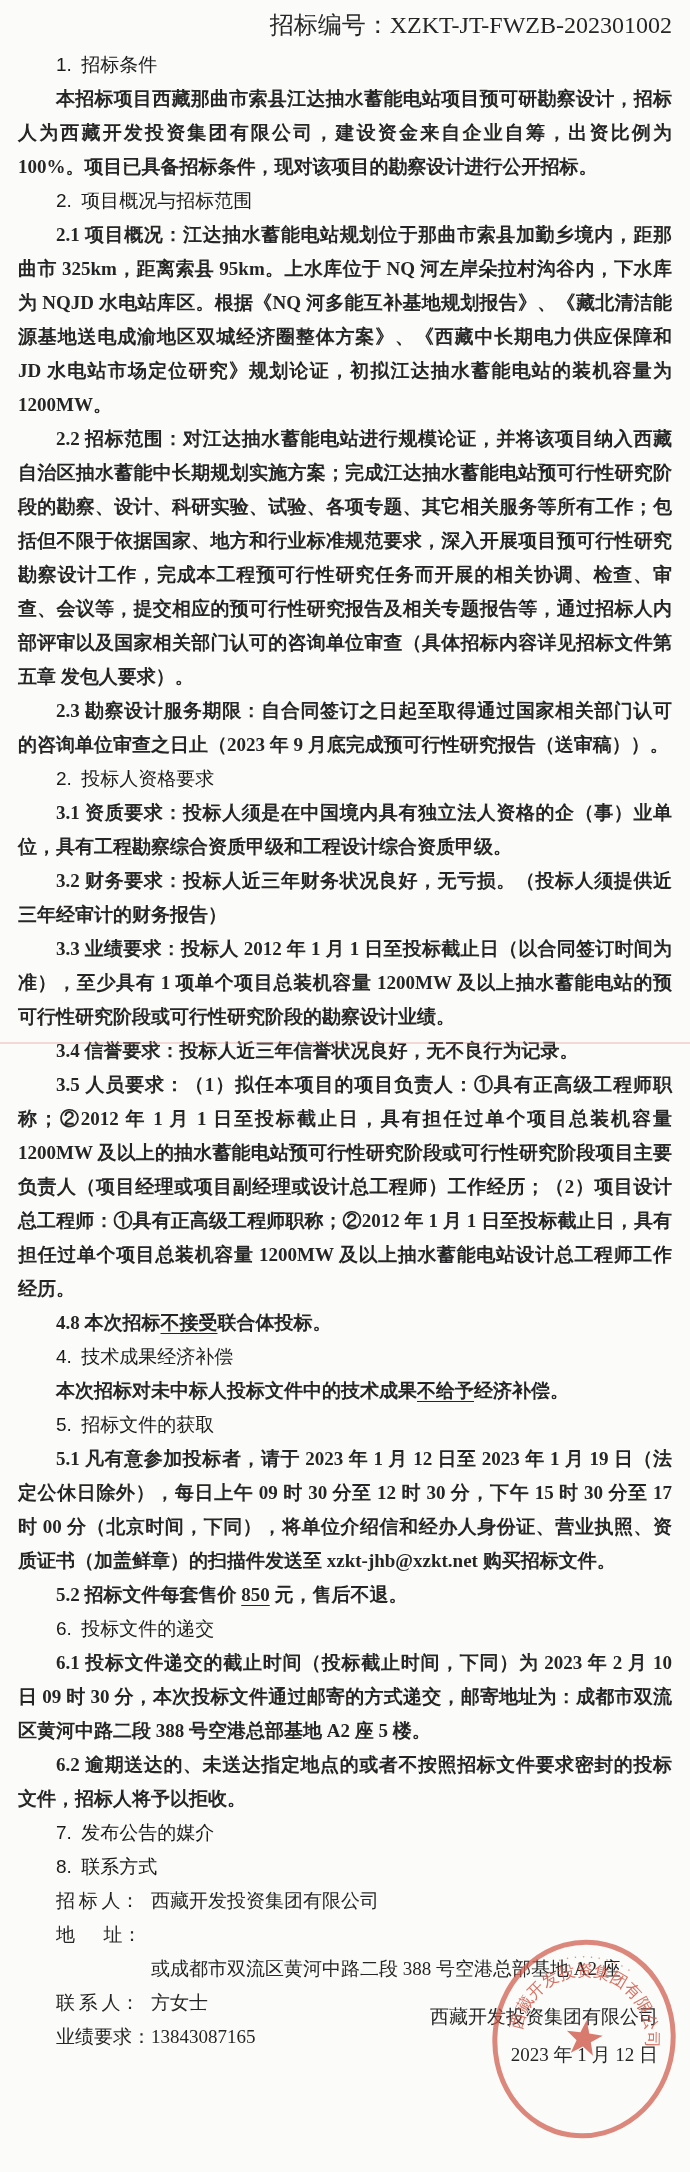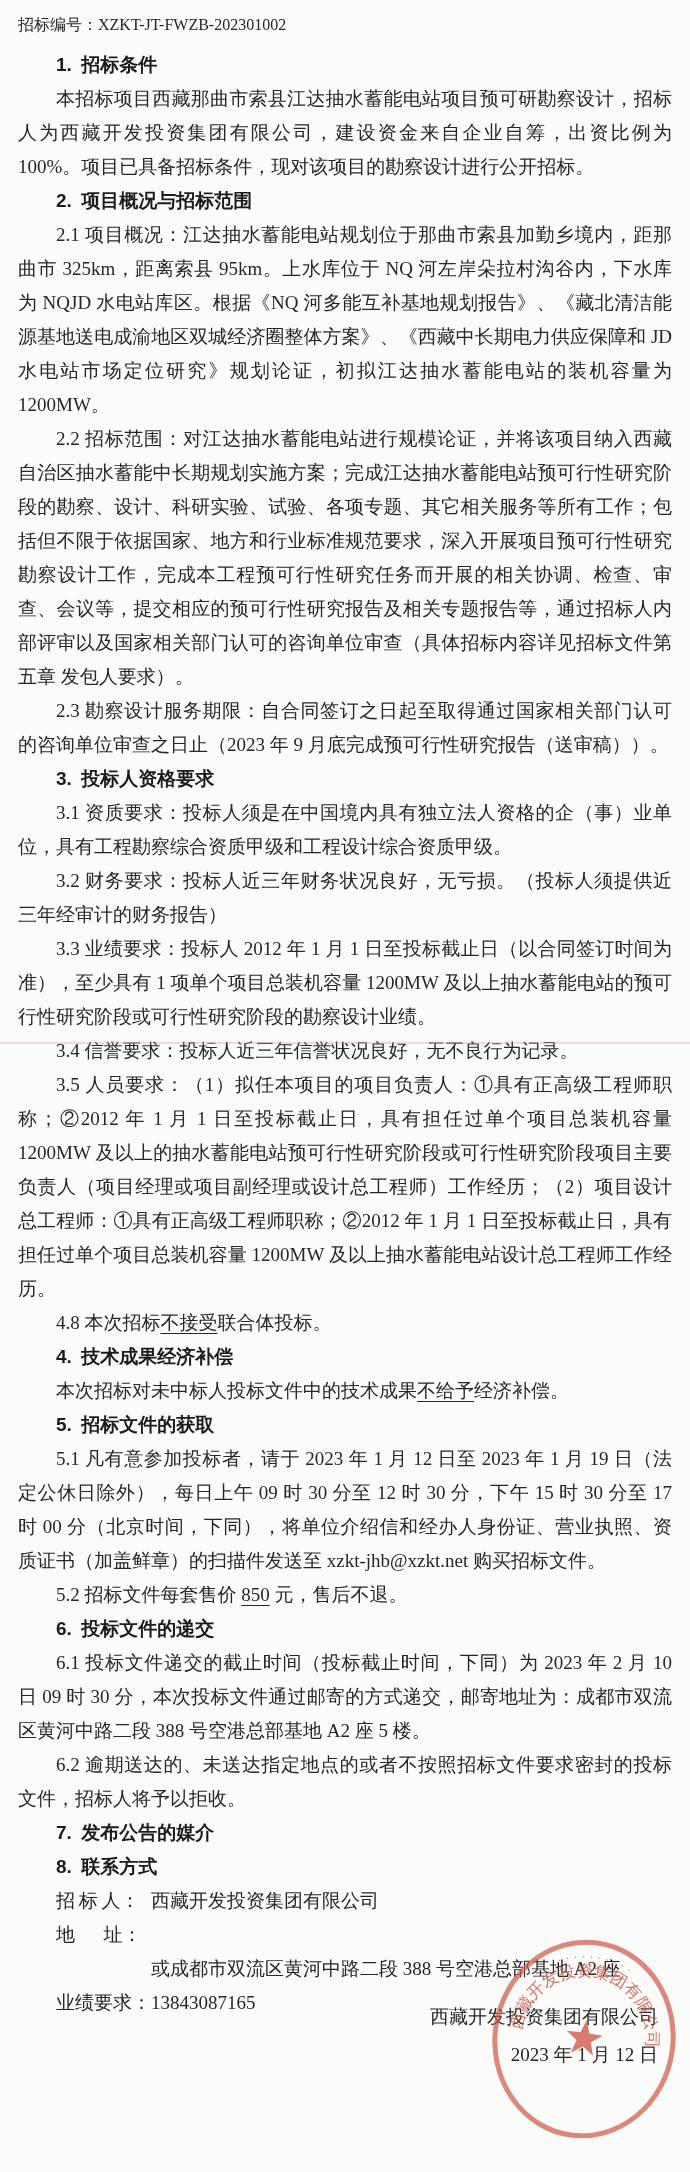--- a/index.html
+++ b/index.html
@@ -7,31 +7,31 @@
     position:relative;
     width:690px;height:2172px;
     margin:0 auto;
     background:#fbfbf9;
     font-family:"Liberation Serif","DejaVu Serif",serif;
     font-size:19px;line-height:34px;color:#262626;
     overflow:hidden;
   }
   .content{padding:6px 18px 0 18px;}
   .doc-number{
-    text-align:left;
-    font-size:16px;line-height:38px;
+    text-align:right;
+    font-size:24px;line-height:38px;
     margin:0 0 4px 0;
     white-space:nowrap;
   }
   h2.sec{
     font-family:"Liberation Sans","DejaVu Sans",sans-serif;
-    font-weight:700;font-size:19px;line-height:34px;
+    font-weight:400;font-size:19px;line-height:34px;
     margin:0;text-indent:2em;color:#1b1b1b;
   }
-  p.para{margin:0;text-indent:2em;text-align:justify;}
+  p.para{margin:0;text-indent:2em;text-align:justify;font-weight:bold;}
   .u{text-decoration:underline;text-underline-offset:4px;}
   .contact{margin-left:38px;}
   .c-row{display:flex;font-family:Liberation Serif, serif;}
   .c-label{flex:0 0 95px;white-space:pre;}
   .c-val{white-space:pre-wrap;}
   .signature{
     position:absolute;top:1998px;right:32px;
     text-align:right;line-height:38px;font-size:19px;
   }
   .pageline{
@@ -49,21 +49,21 @@
     <div class="doc-number">招标编号：XZKT-JT-FWZB-202301002</div>
 
     <h2 class="sec">1. 招标条件</h2>
     <p class="para">本招标项目西藏那曲市索县江达抽水蓄能电站项目预可研勘察设计，招标人为西藏开发投资集团有限公司，建设资金来自企业自筹，出资比例为 100%。项目已具备招标条件，现对该项目的勘察设计进行公开招标。</p>
 
     <h2 class="sec">2. 项目概况与招标范围</h2>
     <p class="para">2.1 项目概况：江达抽水蓄能电站规划位于那曲市索县加勤乡境内，距那曲市 325km，距离索县 95km。上水库位于 NQ 河左岸朵拉村沟谷内，下水库为 NQJD 水电站库区。根据《NQ 河多能互补基地规划报告》、《藏北清洁能源基地送电成渝地区双城经济圈整体方案》、《西藏中长期电力供应保障和 JD 水电站市场定位研究》规划论证，初拟江达抽水蓄能电站的装机容量为 1200MW。</p>
     <p class="para">2.2 招标范围：对江达抽水蓄能电站进行规模论证，并将该项目纳入西藏自治区抽水蓄能中长期规划实施方案；完成江达抽水蓄能电站预可行性研究阶段的勘察、设计、科研实验、试验、各项专题、其它相关服务等所有工作；包括但不限于依据国家、地方和行业标准规范要求，深入开展项目预可行性研究勘察设计工作，完成本工程预可行性研究任务而开展的相关协调、检查、审查、会议等，提交相应的预可行性研究报告及相关专题报告等，通过招标人内部评审以及国家相关部门认可的咨询单位审查（具体招标内容详见招标文件第五章 发包人要求）。</p>
     <p class="para">2.3 勘察设计服务期限：自合同签订之日起至取得通过国家相关部门认可的咨询单位审查之日止（2023 年 9 月底完成预可行性研究报告（送审稿））。</p>
 
-    <h2 class="sec">3. 投标人资格要求</h2>
+    <h2 class="sec">2. 投标人资格要求</h2>
     <p class="para">3.1 资质要求：投标人须是在中国境内具有独立法人资格的企（事）业单位，具有工程勘察综合资质甲级和工程设计综合资质甲级。</p>
     <p class="para">3.2 财务要求：投标人近三年财务状况良好，无亏损。（投标人须提供近三年经审计的财务报告）</p>
     <p class="para">3.3 业绩要求：投标人 2012 年 1 月 1 日至投标截止日（以合同签订时间为准），至少具有 1 项单个项目总装机容量 1200MW 及以上抽水蓄能电站的预可行性研究阶段或可行性研究阶段的勘察设计业绩。</p>
     <p class="para">3.4 信誉要求：投标人近三年信誉状况良好，无不良行为记录。</p>
     <p class="para">3.5 人员要求：（1）拟任本项目的项目负责人：①具有正高级工程师职称；②2012 年 1 月 1 日至投标截止日，具有担任过单个项目总装机容量 1200MW 及以上的抽水蓄能电站预可行性研究阶段或可行性研究阶段项目主要负责人（项目经理或项目副经理或设计总工程师）工作经历；（2）项目设计总工程师：①具有正高级工程师职称；②2012 年 1 月 1 日至投标截止日，具有担任过单个项目总装机容量 1200MW 及以上抽水蓄能电站设计总工程师工作经历。</p>
     <p class="para"><span>4.8 本次招标</span><span class="u">不接受</span><span>联合体投标。</span></p>
 
     <h2 class="sec">4. 技术成果经济补偿</h2>
     <p class="para"><span>本次招标对未中标人投标文件中的技术成果</span><span class="u">不给予</span><span>经济补偿。</span></p>
 
@@ -84,20 +84,24 @@
           <span class="c-val">西藏开发投资集团有限公司</span>
       </div>
       <div class="c-row">
         <span class="c-label">地　 址：</span>
       </div>
       <div class="c-row">
         <span class="c-label"></span>
           <span class="c-val">或成都市双流区黄河中路二段 388 号空港总部基地 A2 座</span>
       </div>
       <div class="c-row">
+        <span class="c-label">联 系 人：</span>
+          <span class="c-val">方女士</span>
+      </div>
+      <div class="c-row">
         <span class="c-label">业绩要求：</span>
           <span class="c-val">13843087165</span>
       </div>
     </div>
   </div>
 
   <div class="pageline"></div>
 
   <div class="signature">
     <div>西藏开发投资集团有限公司</div>

